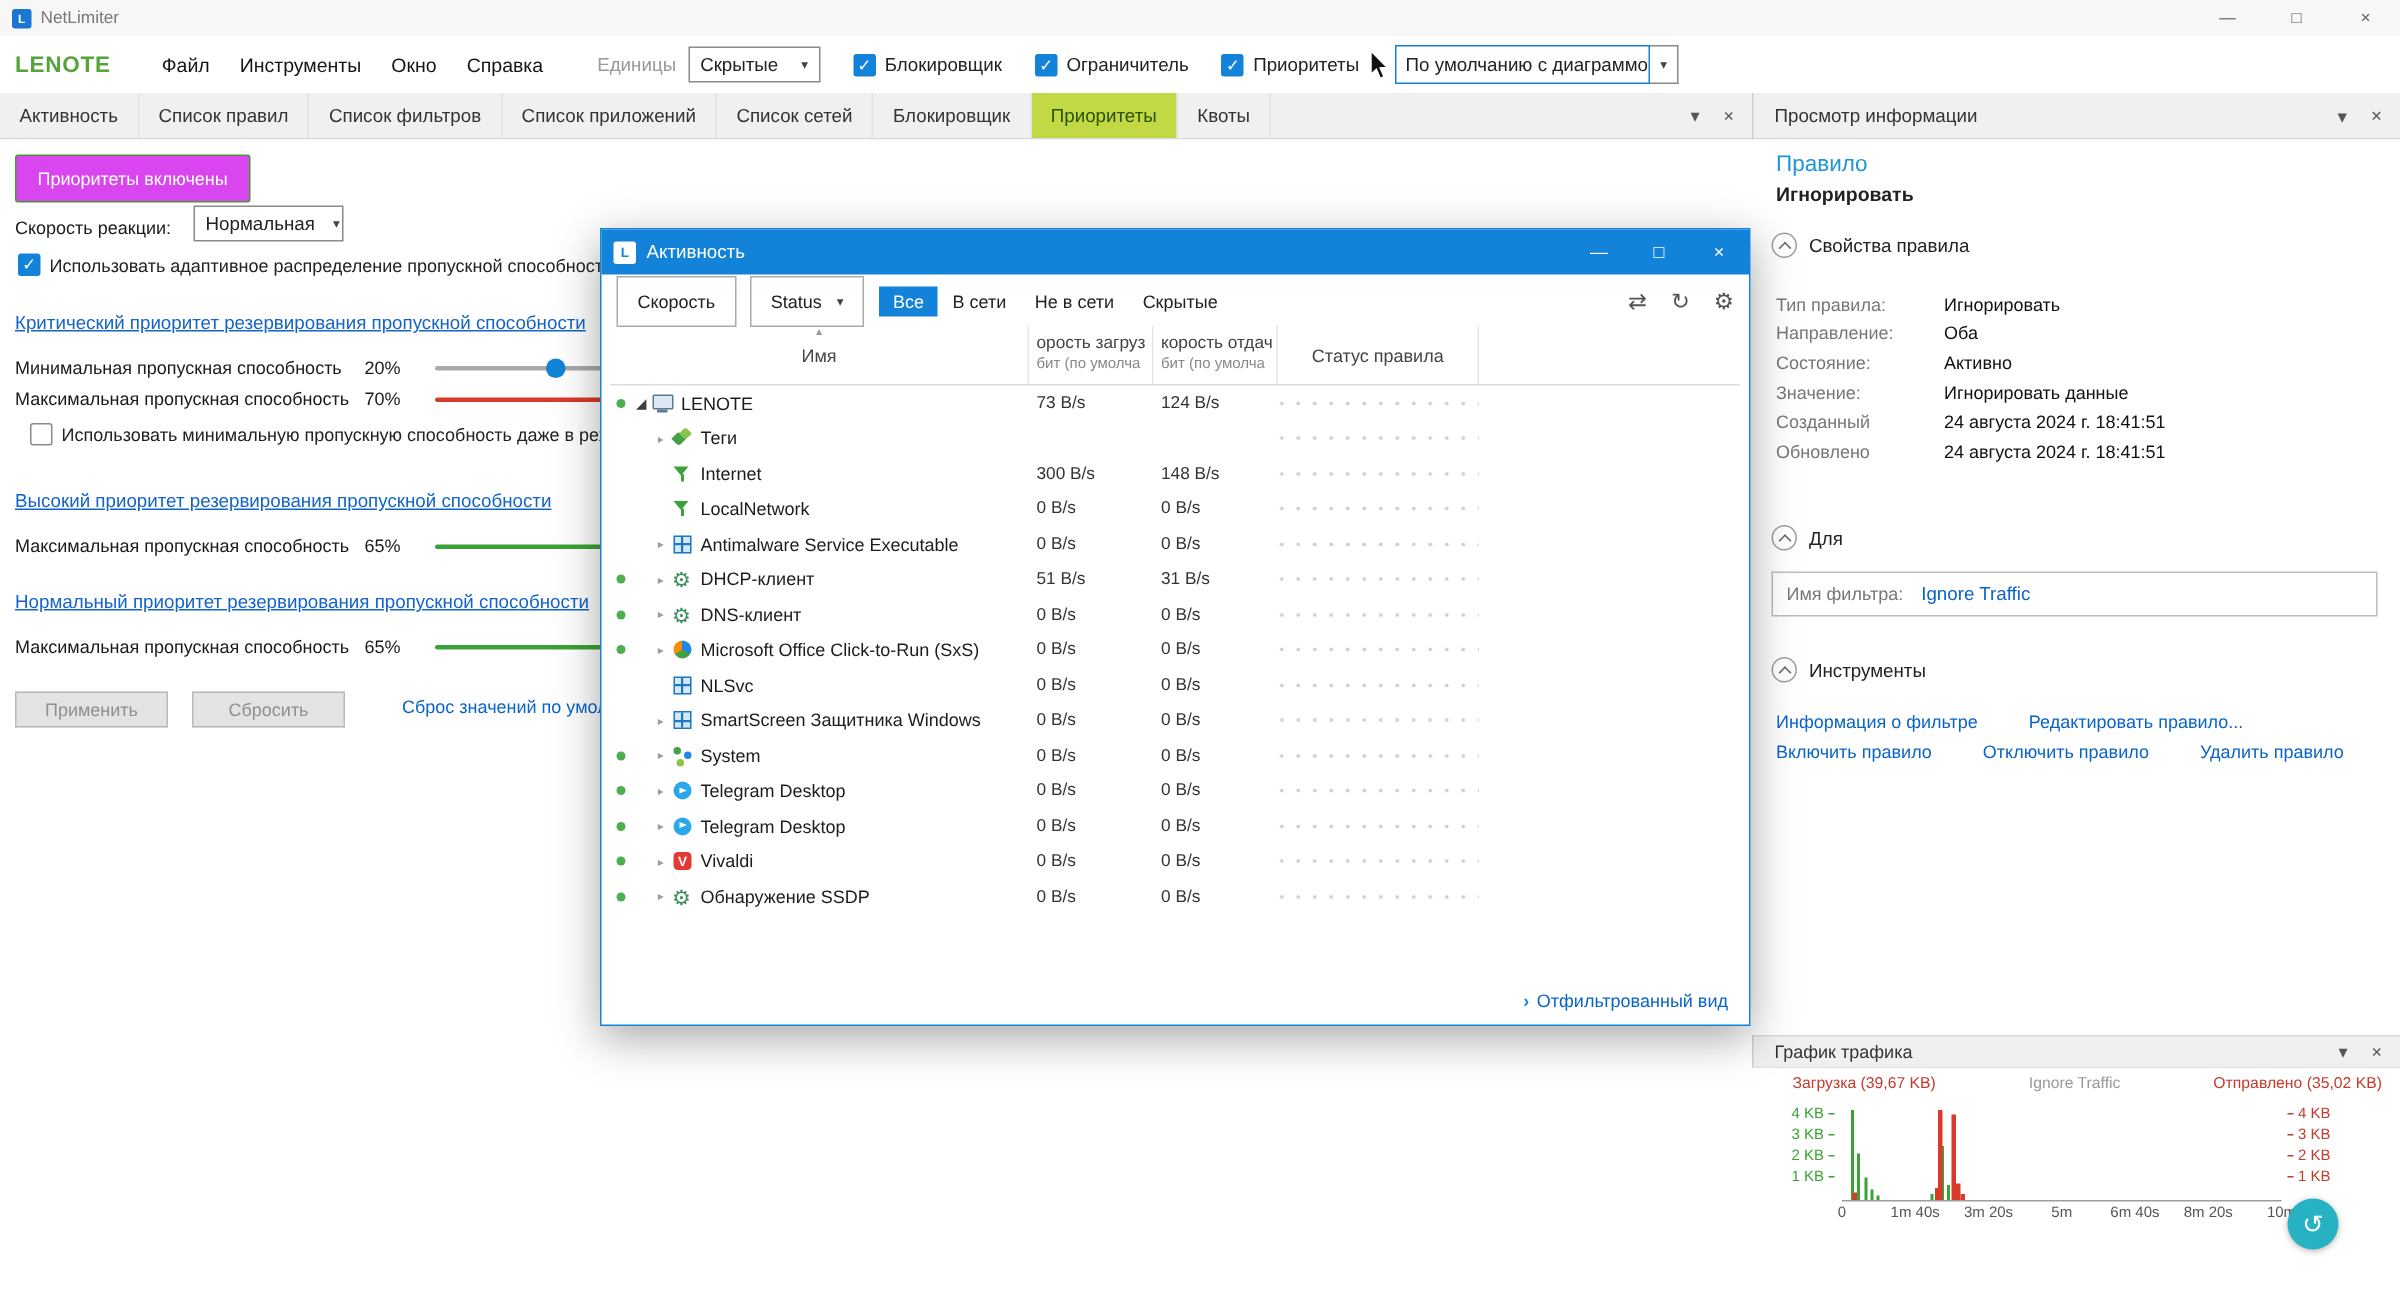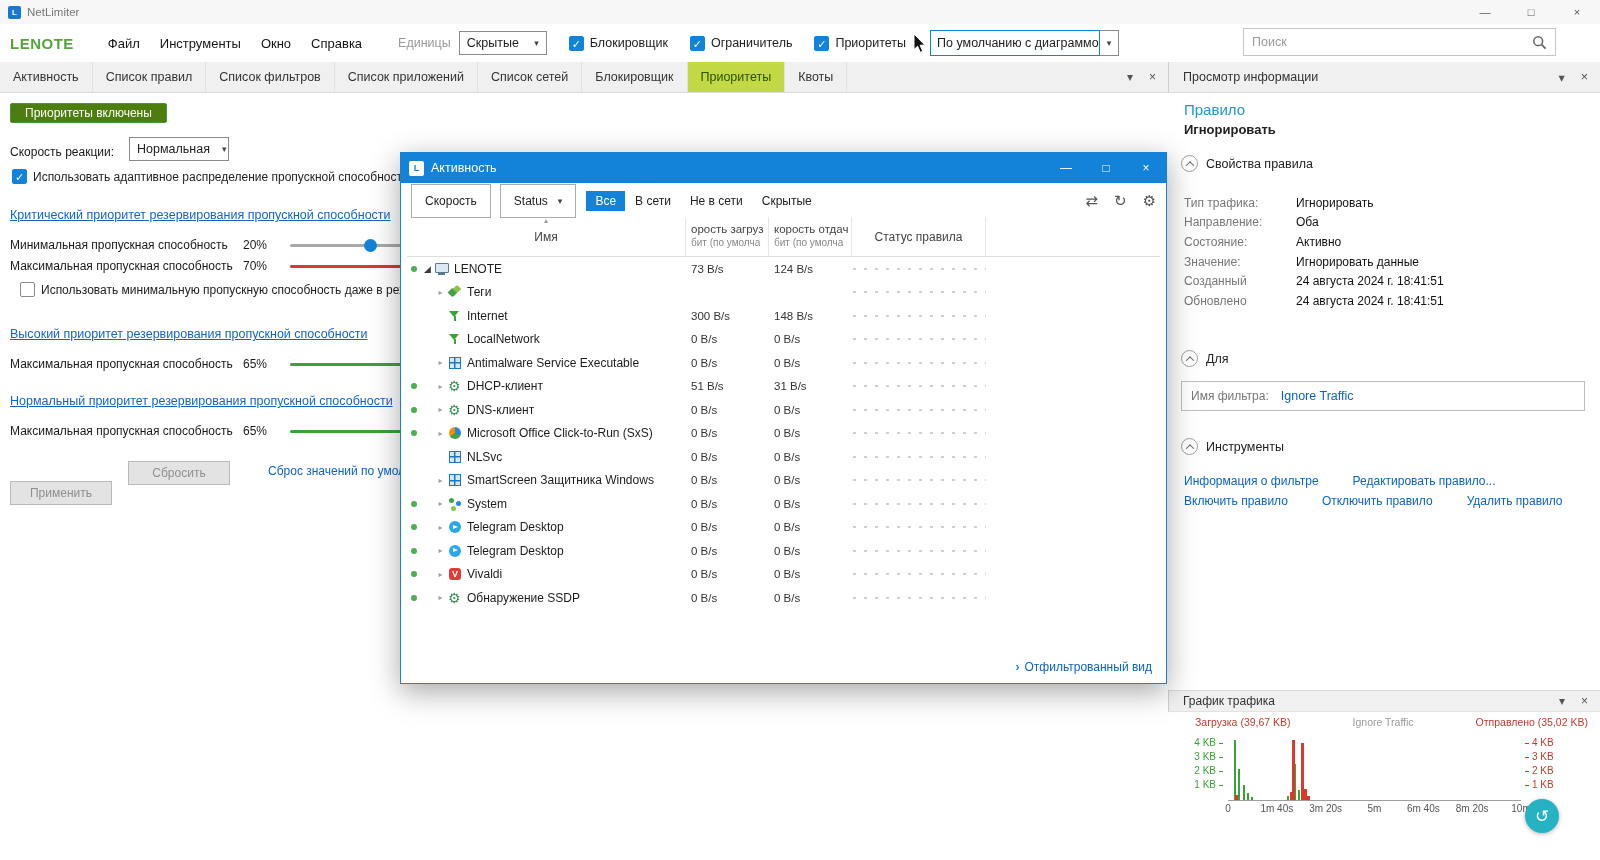--- a/index.html
+++ b/index.html
@@ -30,21 +30,21 @@
   .search input::placeholder{color:#9a9a9a}
 
   
   .tabstrip{position:absolute;left:0;top:62px;width:1168px;height:31px;background:#f0f0f0;border-bottom:1px solid #d9d9d9;display:flex;align-items:stretch}
   .tab{padding:0 13px;display:flex;align-items:center;font-size:12.5px;color:#333;border-right:1px solid #e1e1e1;white-space:nowrap}
   .tab.active{background:#c3d845;color:#2a5200}
   .strip-icons{margin-left:auto;display:flex;align-items:center;gap:16px;padding-right:12px;color:#555}
 
   
   .main{position:absolute;left:0;top:93px;width:1168px;height:767px;background:#fff}
-  .btn-green{position:absolute;left:10px;top:10px;height:20px;padding:0 14px;background:#4d7c0f;border:1px solid #4a9636;color:#fff;display:flex;align-items:center;border-radius:2px;font-size:12px}
+  .btn-green{position:absolute;left:10px;top:10px;height:32px;padding:0 14px;background:#d946ef;border:1px solid #4a9636;color:#fff;display:flex;align-items:center;border-radius:2px;font-size:12px}
   .p-label{position:absolute;font-size:12px;color:#1a1a1a;white-space:nowrap}
   .h-blue{position:absolute;color:#1464c8;text-decoration:underline;font-size:12.5px;white-space:nowrap}
   .track{position:absolute;height:3px;border-radius:2px}
   .track.gray{background:#a9a9a9}.track.red{background:#d93a2b}.track.green{background:#3aa335}
   .thumb{position:absolute;width:13px;height:13px;border-radius:50%;background:#1283d8}
   .btn{position:absolute;width:102px;height:24px;background:#e3e3e3;border:1px solid #b9b9b9;color:#8f8f8f;text-align:center;line-height:22px;font-size:12px}
   .link{color:#0a64c8}
   .ckrow{position:absolute;display:flex;align-items:center;white-space:nowrap;font-size:12px}
 
   
@@ -175,27 +175,20 @@
         <span class="cbx">✓</span>
         <span>Приоритеты</span>
       </span>
     </span>
   <div class="chart-dd">
     <span>По умолчанию с диаграммой</span>
   </div>
   <div class="chart-dd-arrow">
     <span>▾</span>
   </div>
-  <div class="search">
-    <input placeholder="Поиск" style="">
-    <svg width="15" height="15" viewBox="0 0 15 15">
-        <circle cx="6.2" cy="6.2" r="4.4" fill="none" stroke="#666" stroke-width="1.5"></circle>
-        <line x1="9.6" y1="9.6" x2="13.6" y2="13.6" stroke="#666" stroke-width="1.8"></line>
-      </svg>
-  </div>
 </div>
 
 <div class="tabstrip">
   <div style="display:flex">
       <div class="tab">Активность</div>
       <div class="tab">Список правил</div>
       <div class="tab">Список фильтров</div>
       <div class="tab">Список приложений</div>
       <div class="tab">Список сетей</div>
       <div class="tab">Блокировщик</div>
@@ -241,21 +234,21 @@
   <span class="h-blue" style="left:10px;top:234px">Высокий приоритет резервирования пропускной способности</span>
   <span class="p-label" style="left:10px;top:264px">Максимальная пропускная способность</span>
   <span class="p-label" style="left:243px;top:264px">65%</span>
   <div class="track green" style="left:290px;top:270px;width:420px"></div>
 
   <span class="h-blue" style="left:10px;top:301px">Нормальный приоритет резервирования пропускной способности</span>
   <span class="p-label" style="left:10px;top:331px">Максимальная пропускная способность</span>
   <span class="p-label" style="left:243px;top:331px">65%</span>
   <div class="track green" style="left:290px;top:337px;width:420px"></div>
 
-  <div class="btn" style="left:10px;top:388px">Применить</div>
+  <div class="btn" style="left:10px;top:368px">Применить</div>
   <div class="btn" style="left:128px;top:368px">Сбросить</div>
   <span class="p-label link" style="left:268px;top:371px">Сброс значений по умолч</span>
 </div>
 
 <div class="dialog">
   <div class="dlg-title">
     <span class="dlg-ic">L</span>
     <span>Активность</span>
     <div class="dlg-btns">
       <span class="dlg-btn">—</span>
@@ -514,21 +507,21 @@
   <span class="i-name">Игнорировать</span>
 
   <div class="sec" style="top:62px">
     <span class="sec-ic">
         <i class="chev-up"></i>
       </span>
     <span>Свойства правила</span>
   </div>
   <div class="props">
       <div class="prow">
-        <span class="plabel">Тип трафика:</span>
+        <span class="plabel">Тип правила:</span>
         <span class="pvalue">Игнорировать</span>
       </div>
       <div class="prow">
         <span class="plabel">Направление:</span>
         <span class="pvalue">Оба</span>
       </div>
       <div class="prow">
         <span class="plabel">Состояние:</span>
         <span class="pvalue">Активно</span>
       </div>

